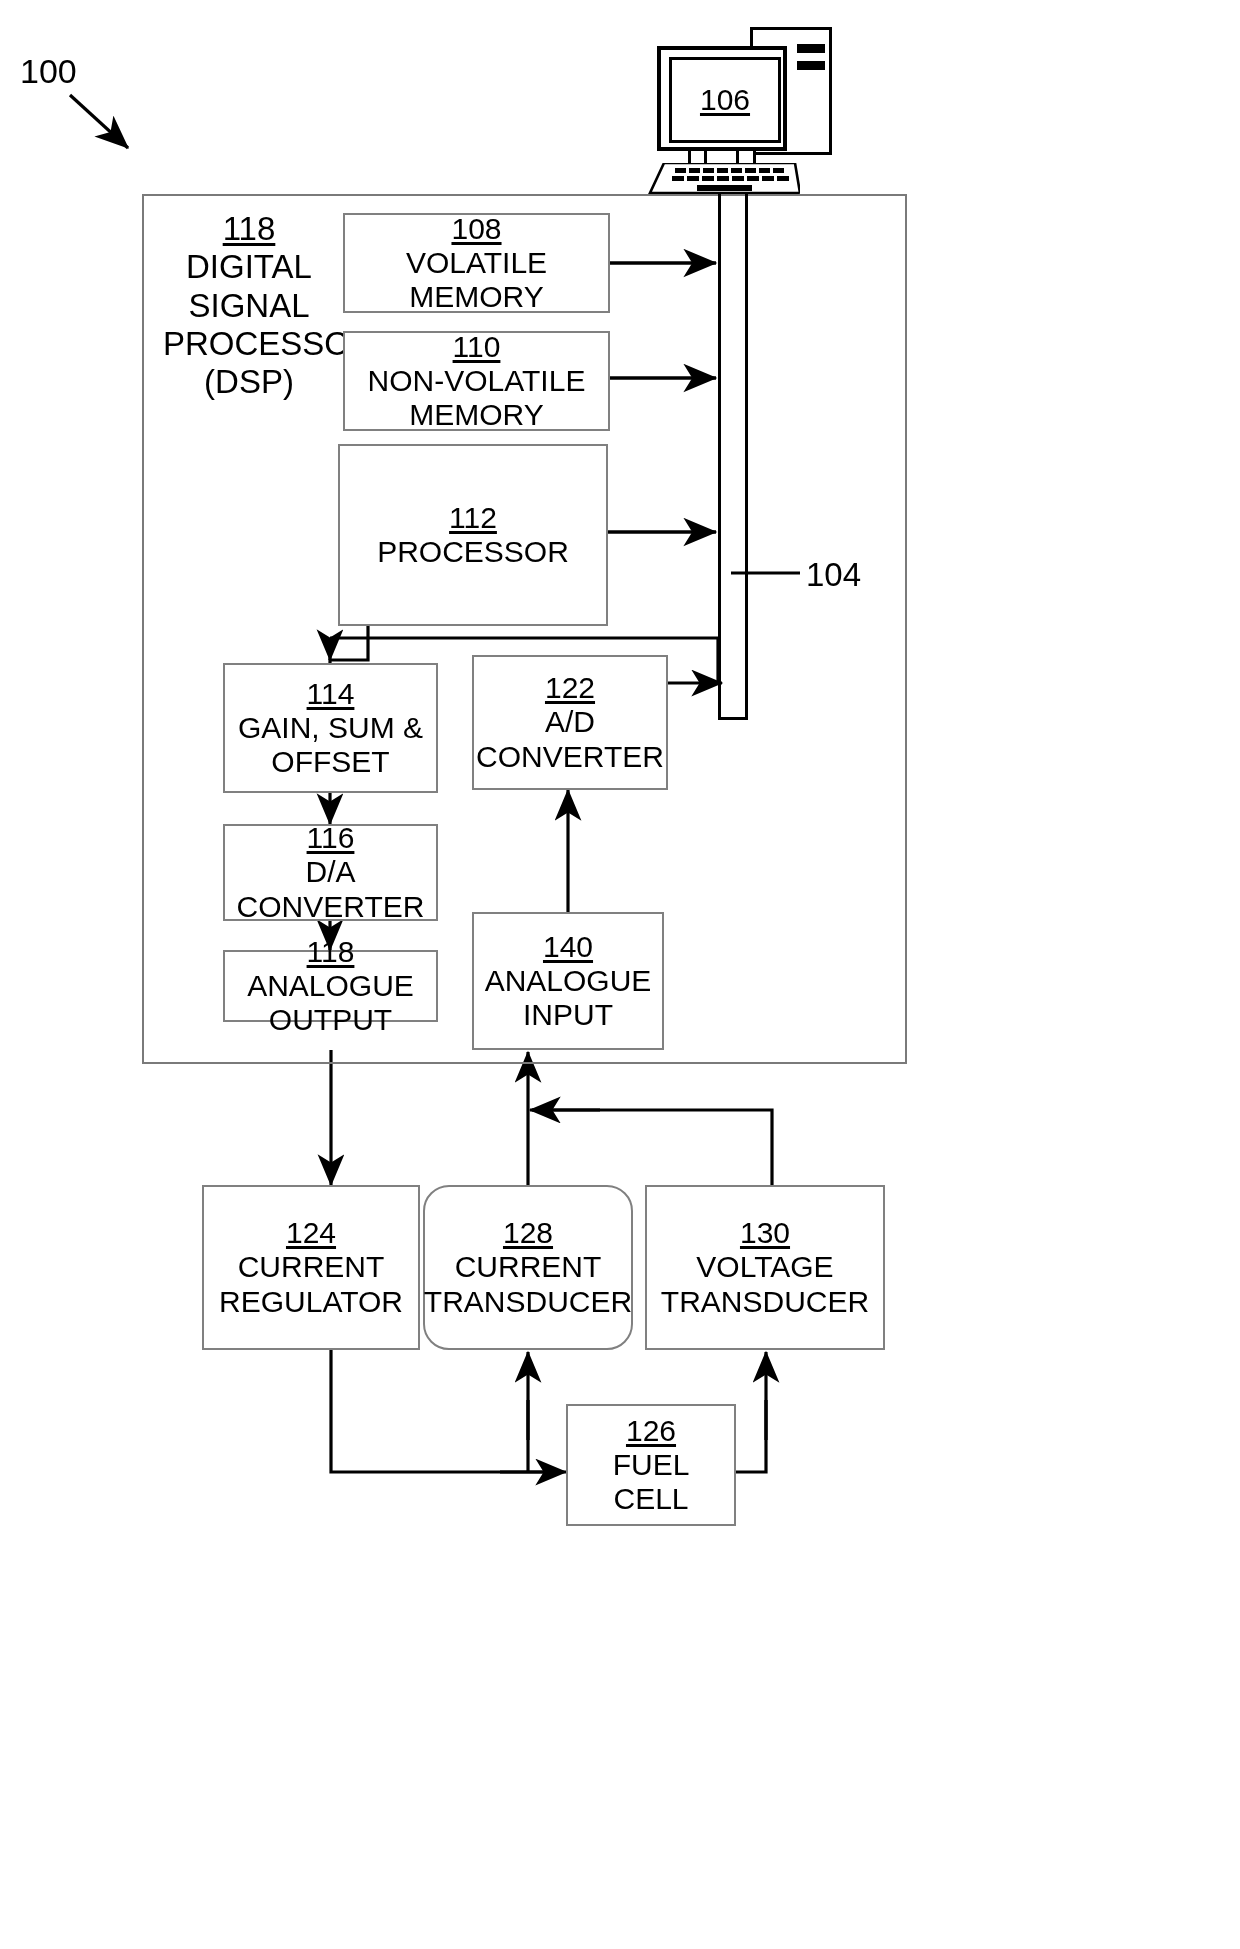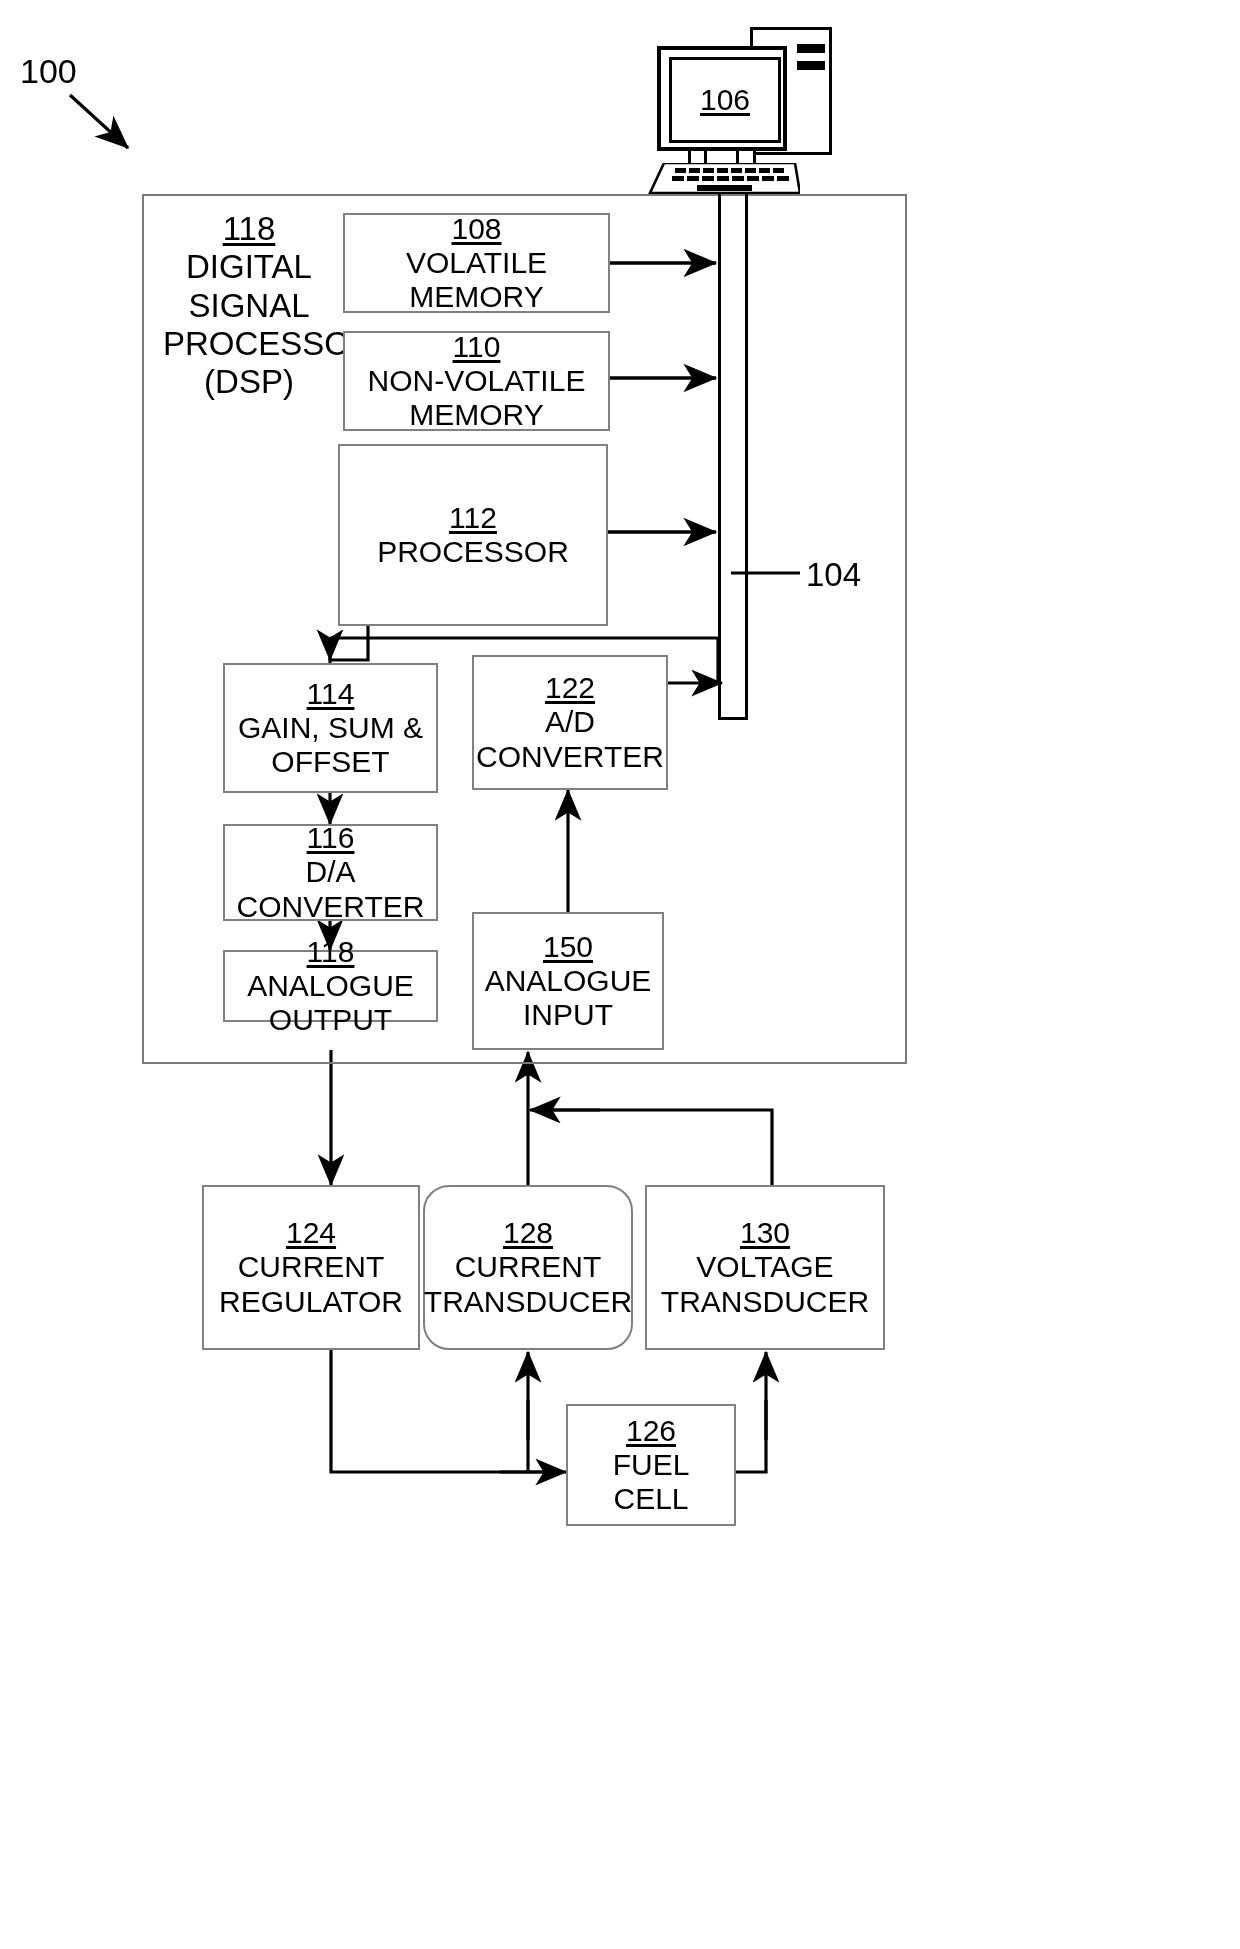--- a/index.html
+++ b/index.html
@@ -169,21 +169,21 @@
     <span>CONVERTER</span>
   </div>
 
   <div class="box fs31" style="left:223px;top:950px;width:215px;height:72px;">
     <span class="num">118</span>
     <span>ANALOGUE</span>
     <span>OUTPUT</span>
   </div>
 
   <div class="box fs31" style="left:472px;top:912px;width:192px;height:138px;">
-    <span class="num">150</span>
+    <span class="num">140</span>
     <span>ANALOGUE</span>
     <span>INPUT</span>
   </div>
 
   <div class="box fs31" style="left:472px;top:655px;width:196px;height:135px;">
     <span class="num">122</span>
     <span>A/D</span>
     <span>CONVERTER</span>
   </div>
 

